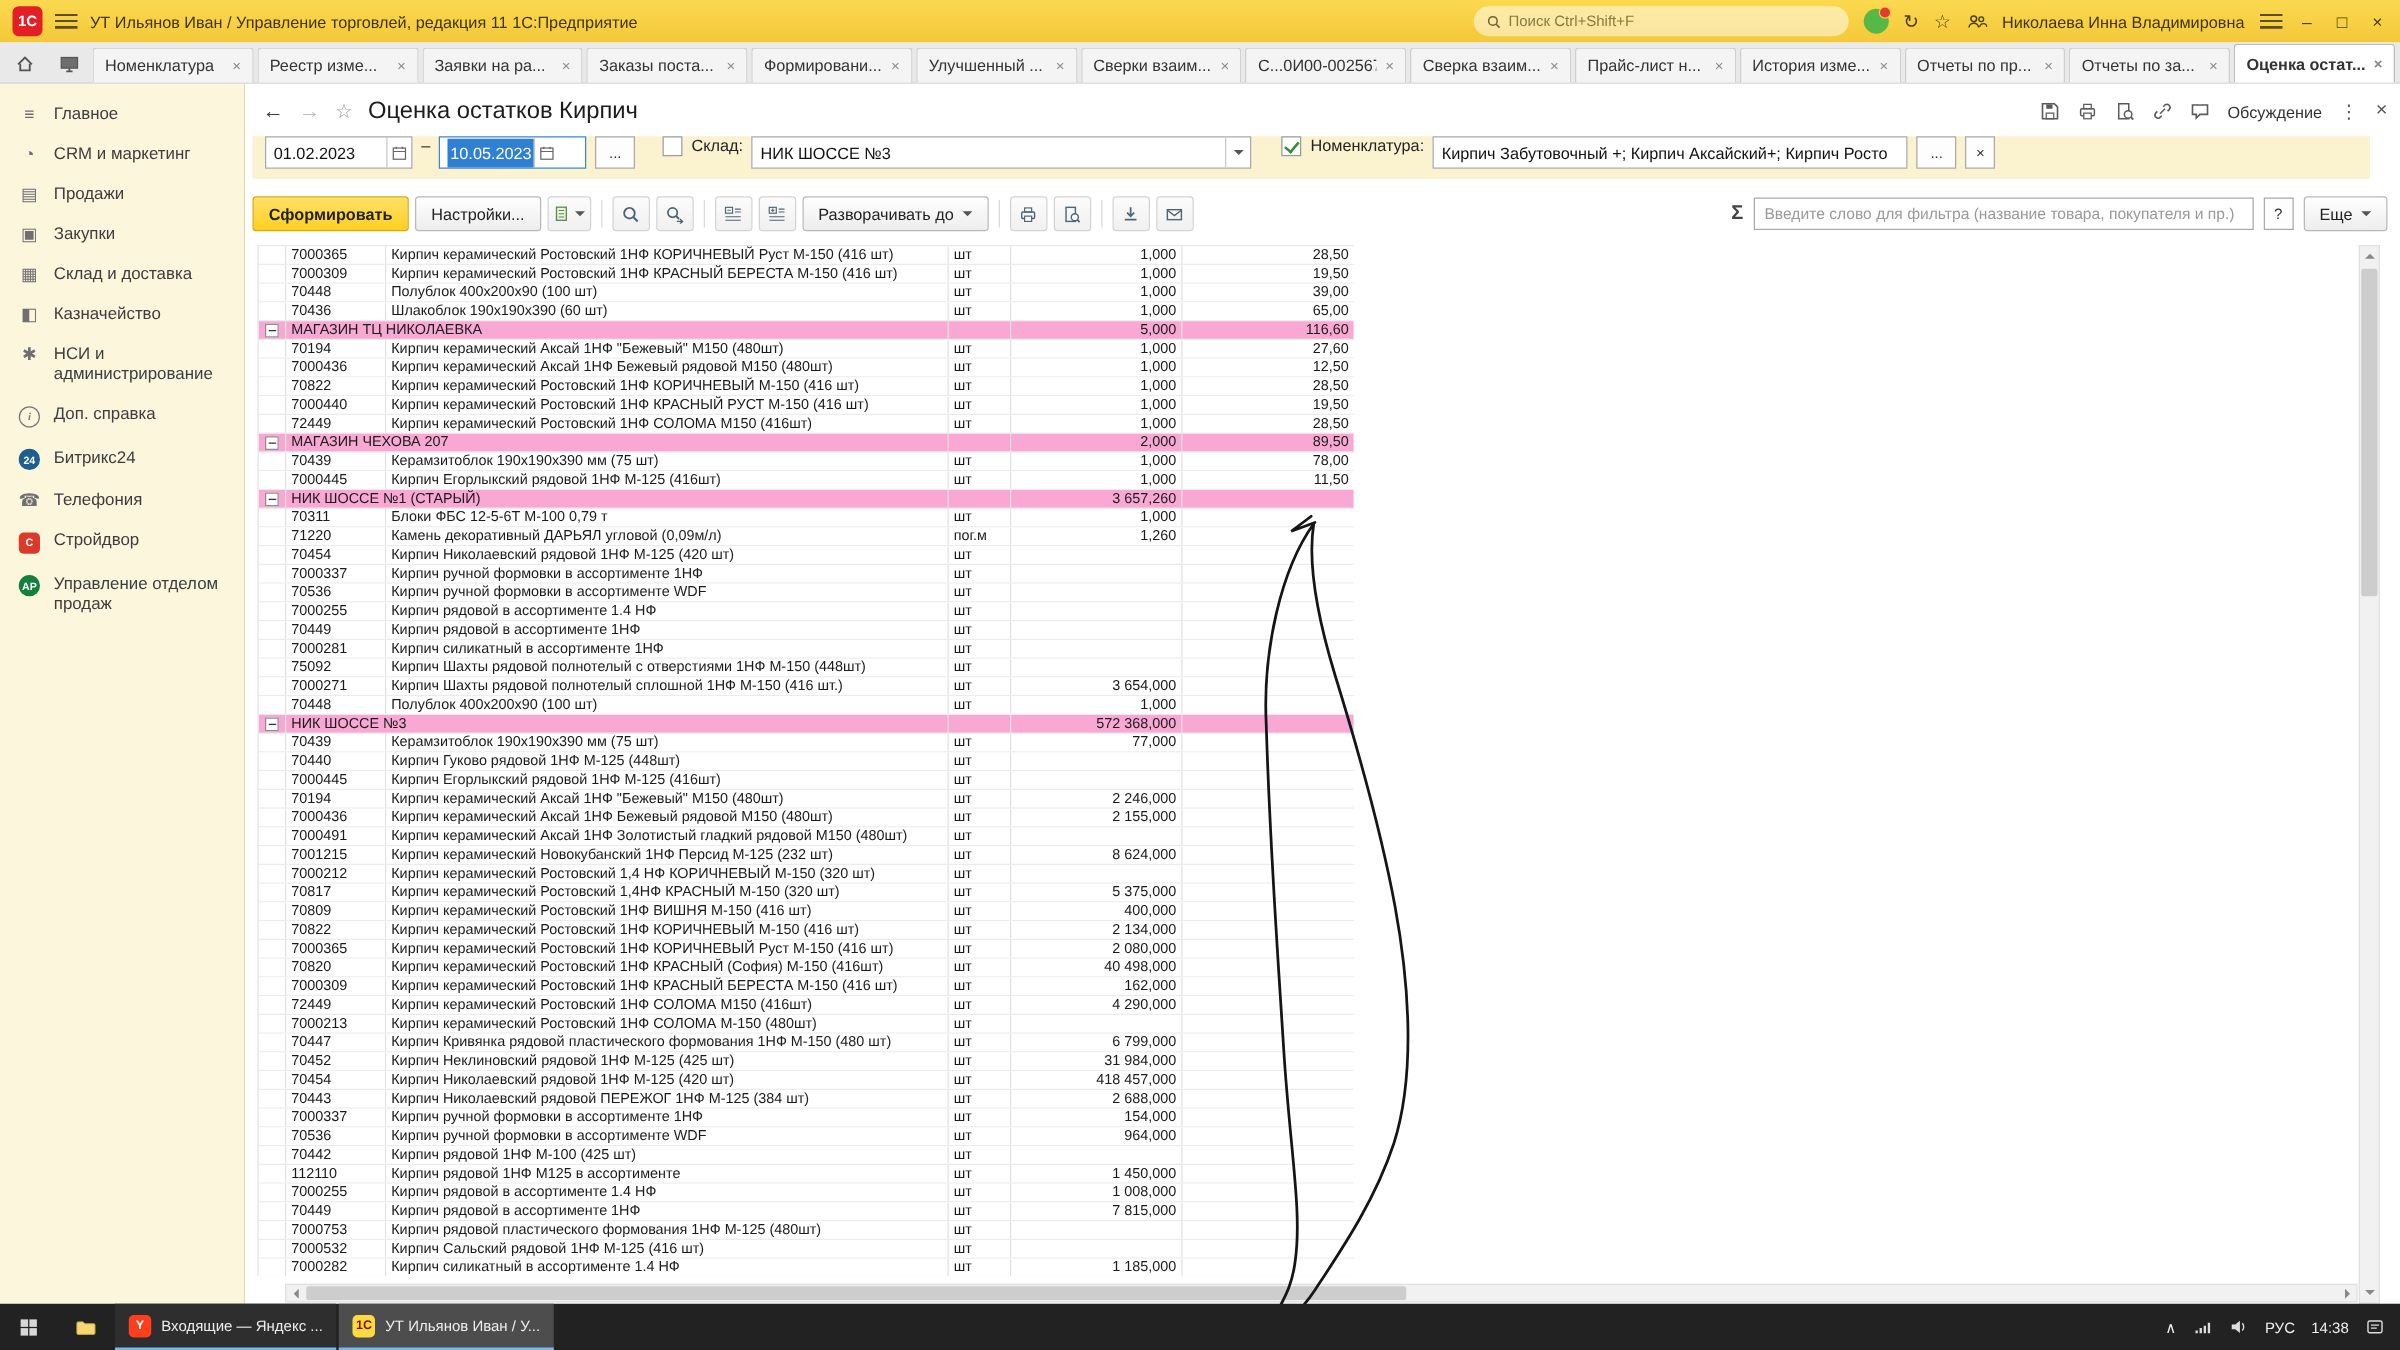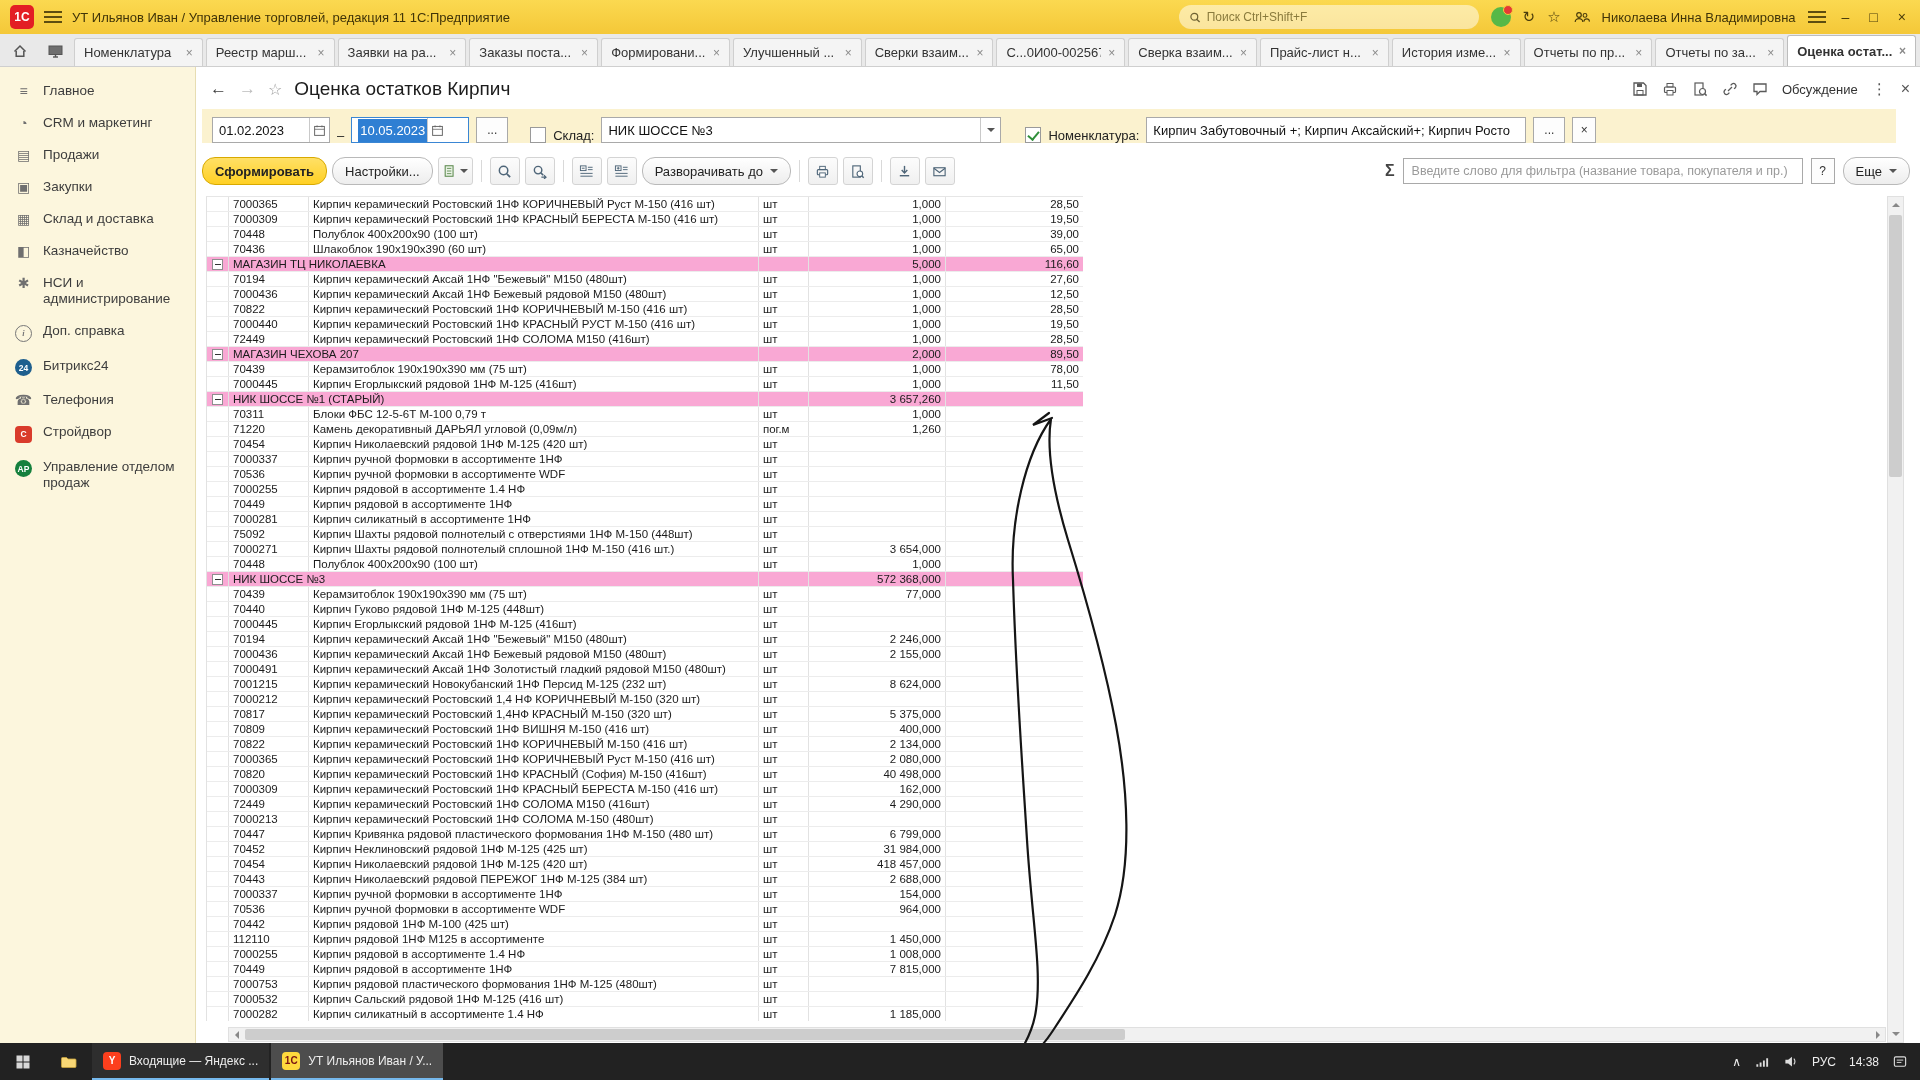--- a/index.html
+++ b/index.html
@@ -46,36 +46,36 @@
   .nav-ar{font-size:17px;color:#3c3c3c}
   .nav-ar.dis{color:#bdbdbd}
   .star{font-size:16px;color:#9b9b9b}
   .rtitle{font-size:19px;font-weight:normal;color:#1c1c1c;white-space:nowrap}
   .ractions{margin-left:auto;display:flex;align-items:center;gap:14px;color:#555}
   .ract-label{font-size:13px;color:#333}
   .dots{font-size:15px;color:#555}
   .closex{font-size:16px;color:#555}
 
   
-  .filter-row{position:absolute;left:6px;top:42px;right:24px;height:34px;background:#fbf2cf;display:flex;align-items:flex-end;gap:7px;padding:0 10px}
+  .filter-row{position:absolute;left:6px;top:42px;right:24px;height:34px;background:#fbf2cf;display:flex;align-items:flex-start;gap:7px;padding:0 10px}
   .fld{height:26px;background:#fff;border:1px solid #a9a9a9;display:flex;align-items:center;font-size:13px;color:#111;padding-left:6px}
   .fld .val{flex:1;white-space:nowrap;overflow:hidden}
   .fld-date{width:118px}
   .fld-date.sel{border-color:#3a86d4}
   .fld-date.sel .val{background:#2f7fd3;color:#fff;flex:0 1 auto;padding:4px 2px}
   .fbtn{width:20px;height:24px;border-left:1px solid #c9c9c9;display:flex;align-items:center;justify-content:center;flex:0 0 auto}
   .mini-btn{min-width:32px;height:26px;border:1px solid #a9a9a9;background:#fdfdfd;font-size:12px;display:flex;align-items:center;justify-content:center;color:#333}
   .cb{width:16px;height:16px;background:#fff;border:1px solid #9a9a9a;position:relative;flex:0 0 auto}
   .cb.checked::after{content:"";position:absolute;left:4px;top:1px;width:5px;height:9px;border-right:2px solid #2f8f3a;border-bottom:2px solid #2f8f3a;transform:rotate(40deg)}
   .flabel{font-size:13px;color:#222;white-space:nowrap}
   .caret{width:0;height:0;border:4px solid transparent;border-top-color:#555;transform:translateY(2px)}
 
   
   .toolbar{position:absolute;left:6px;top:88px;right:10px;height:32px;display:flex;align-items:center;gap:5px}
-  .tbtn{height:28px;border:1px solid #b9b9b9;border-radius:13px;background:linear-gradient(#ffffff,#ededed);font-size:13px;color:#222;padding:0 12px;display:flex;align-items:center;gap:7px;white-space:nowrap}
+  .tbtn{height:28px;border:1px solid #b9b9b9;border-radius:3px;background:linear-gradient(#ffffff,#ededed);font-size:13px;color:#222;padding:0 12px;display:flex;align-items:center;gap:7px;white-space:nowrap}
   .tbtn.primary{background:linear-gradient(#ffe066,#ffd024);border-color:#d8a900;font-weight:bold}
   .ibtn{min-width:30px;height:28px;border:1px solid #d4d4d4;border-radius:3px;background:linear-gradient(#fcfcfc,#f0f0f0);display:flex;align-items:center;justify-content:center;gap:3px;padding:0 4px}
   .sep{width:1px;height:22px;background:#d9d9d9;margin:0 3px;flex:0 0 auto}
   .tb-rt{margin-left:auto;display:flex;align-items:center;gap:8px}
   .sigma{font-size:16px;color:#444;font-weight:bold}
   .flt-input{width:400px;height:26px;border:1px solid #a9a9a9;font-size:12.5px;padding:0 8px;color:#222;font-family:"Liberation Sans",sans-serif}
   .flt-input::placeholder{color:#9a9a9a}
 
   
   .tablewrap{position:absolute;left:10px;top:129px;width:877px;height:825px;overflow:hidden;font-size:11.5px;color:#1b1b1b;border-top:1px solid #e6e6e6;border-left:1px solid #e2e2e2}
@@ -166,21 +166,21 @@
           <line x1="6" y1="14" x2="11" y2="14" stroke="#555" stroke-width="1.4"></line>
           <line x1="8.5" y1="11.5" x2="8.5" y2="14" stroke="#555" stroke-width="1.4"></line>
         </svg>
     </span>
     <div class="tabs">
         <div class="tab">
           <span class="tab-label">Номенклатура</span>
           <span class="tab-x">×</span>
         </div>
         <div class="tab">
-          <span class="tab-label">Реестр марш...</span>
+          <span class="tab-label">Реестр изме...</span>
           <span class="tab-x">×</span>
         </div>
         <div class="tab">
           <span class="tab-label">Заявки на ра...</span>
           <span class="tab-x">×</span>
         </div>
         <div class="tab">
           <span class="tab-label">Заказы поста...</span>
           <span class="tab-x">×</span>
         </div>

